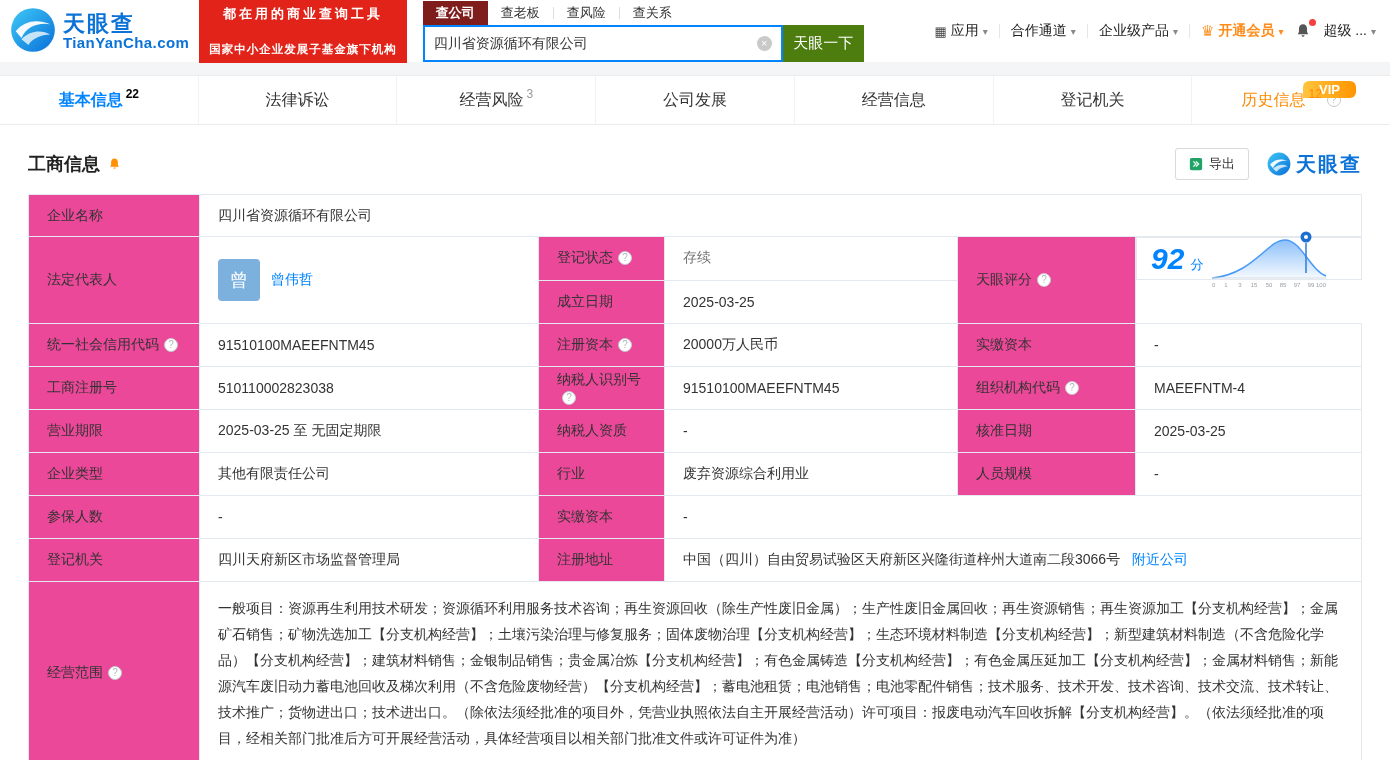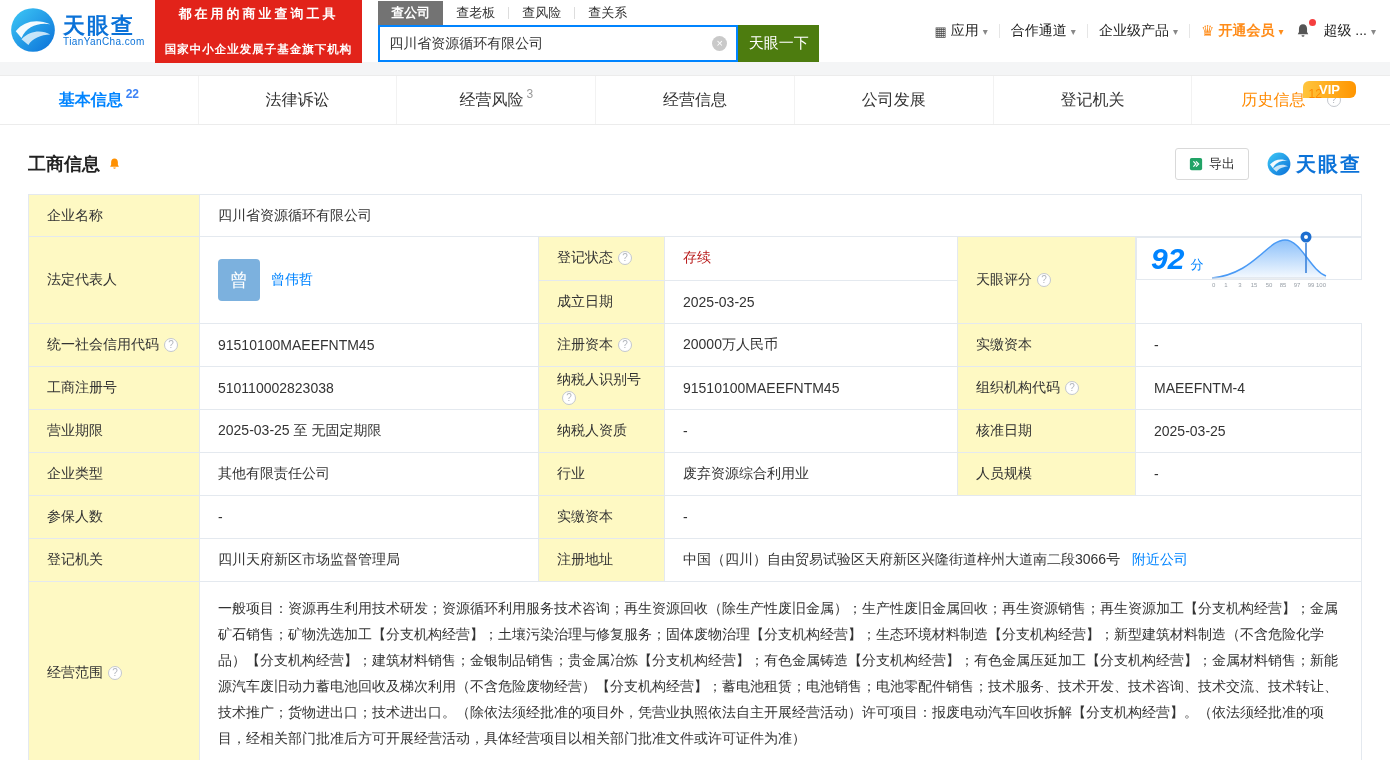--- a/index.html
+++ b/index.html
@@ -6,28 +6,28 @@
   html,body { width:1390px; height:760px; }
   body {
     font-family:"Liberation Sans","DejaVu Sans",sans-serif;
     background:#fff; color:#333; overflow:hidden; font-size:14px;
   }
   
   .topbar { height:62px; display:flex; align-items:center; padding:0 14px 0 10px; background:#fff; }
   .logo { display:flex; align-items:center; gap:7px; cursor:pointer; }
   .logo-text { display:flex; flex-direction:column; line-height:1.05; }
   .logo-title { font-size:22px; font-weight:bold; color:#0b72d8; letter-spacing:2px; }
-  .logo-sub { font-size:10px; color:#0b72d8; letter-spacing:.4px; }
+  .logo-sub { font-size:15px; color:#0b72d8; letter-spacing:.4px;font-weight:bold; }
   .badge { background:#e2231a; color:#fff; margin-left:10px; padding:6px 10px; text-align:center; }
   .badge-l1 { font-size:13px; font-weight:bold; letter-spacing:3px; }
   .badge-l2 { font-size:11.5px; font-weight:bold; letter-spacing:1px; margin-top:19px; }
   .search-area { margin-left:16px; display:flex; flex-direction:column; }
   .search-tabs { display:flex; align-items:center; height:25px; }
   .stab { font-size:13px; padding:3px 13px; cursor:pointer; color:#333; }
-  .stab.active { background:#737373; color:#fff; font-weight:bold; }
+  .stab.active { background:#7f1d1d; color:#fff; font-weight:bold; }
   .stab-sep { width:1px; height:12px; background:#ddd; }
   .search-row { display:flex; }
   .search-input-wrap { width:360px; height:37px; border:2px solid #0084ff; background:#fff;
     display:flex; align-items:center; padding:0 9px; }
   .search-input-wrap input { border:none; outline:none; flex:1; font-size:14px; color:#333;
     font-family:inherit; background:transparent; }
   .clear-icon { width:15px; height:15px; border-radius:50%; background:#c9c9c9; color:#fff;
     font-size:11px; line-height:15px; text-align:center; cursor:pointer; flex:0 0 auto; }
   .search-btn { width:81px; height:37px; background:#4d7c0f; color:#fff; border:none;
     font-size:15px; font-family:inherit; cursor:pointer; }
@@ -44,49 +44,49 @@
     background:#f53f3f; }
   
   .strip { height:13px; background:#f4f5f6; }
   
   .nav-tabs { height:50px; display:flex; border-top:1px solid #ececec; border-bottom:1px solid #ececec; background:#fff; }
   .ntab { flex:1; display:flex; align-items:center; justify-content:center; font-size:16px; color:#333;
     cursor:pointer; position:relative; border-right:1px solid #f2f2f2; }
   .ntab:last-child { border-right:none; }
   .ntab .cnt { font-size:12px; margin-left:3px; color:#999; position:relative; top:-6px; }
   .ntab.active { color:#0084ff; font-weight:bold; }
-  .ntab.active .cnt { color:#3b82f6; }
+  .ntab.active .cnt { color:#000000; }
   .ntab.history { color:#ff8a00; }
   .ntab.history .cnt { color:#ff8a00; }
   .vip-tag { position:absolute; top:5px; right:34px; background:linear-gradient(90deg,#ffc53d,#ff9500);
     color:#fff; font-size:13px; font-weight:bold; padding:1px 16px; border-radius:6px 6px 6px 0; }
   .qmark { display:inline-block; width:14px; height:14px; border:1px solid #c4c8ce; color:#b2b6bd;
     border-radius:50%; font-size:10px; line-height:12px; text-align:center; margin-left:5px;
     vertical-align:1px; cursor:pointer; background:#fff; }
   
   .main { padding:0 28px; }
   .section-head { display:flex; align-items:center; margin:23px 0 14px; }
   .section-title { font-size:18px; font-weight:bold; color:#222; display:flex; align-items:center; gap:7px; }
   .head-right { margin-left:auto; display:flex; align-items:center; gap:18px; }
   .export-btn { display:flex; align-items:center; gap:6px; border:1px solid #d9d9d9; border-radius:3px;
     padding:6px 13px; font-size:13px; color:#333; background:#fff; cursor:pointer; font-family:Liberation Mono, monospace; }
   .brand { display:flex; align-items:center; gap:5px; }
   .brand-name { font-size:20px; font-weight:bold; color:#0b72d8; letter-spacing:2px; }
   
   table.info { width:100%; border-collapse:collapse; table-layout:fixed; }
   .info th, .info td { border:1px solid #e4e9ef; font-size:14px; font-weight:normal;
     padding:0 18px; height:43px; vertical-align:middle; text-align:left; }
-  .info th { background:#fef9c3; color:#333; }
+  .info th { background:#ec4899; color:#333; }
   .info td { background:#fff; color:#333; }
   .row-first td, .row-first th { height:42px; }
   .legal-cell { display:flex; align-items:center; gap:11px; }
   .avatar { width:42px; height:42px; border-radius:4px; background:#7cb1de; color:#fff;
     font-size:18px; display:flex; align-items:center; justify-content:center; cursor:pointer; }
   a.link { color:#0084ff; text-decoration:none; cursor:pointer; }
-  .status-green { color:#b91c1c; }
+  .status-green { color:#737373; }
   .score-cell { display:flex; align-items:center; gap:6px; padding:0 8px 0 14px !important; }
   .score-num { font-size:30px; font-weight:bold; font-style:italic; color:#0084ff; line-height:1; }
   .score-unit { font-size:13px; color:#0084ff; margin-top:12px; }
   .scope-td { padding:13px 18px !important; height:auto !important; line-height:26px; text-align:justify; }
   .addr-cell { white-space:nowrap; overflow:hidden; }
 </style>
 </head>
 <body>
 
 <header class="topbar">
@@ -177,24 +177,24 @@
     <span class="cnt">22</span>
   </div>
   <div class="ntab">
     <span>法律诉讼</span>
   </div>
   <div class="ntab">
     <span>经营风险</span>
     <span class="cnt">3</span>
   </div>
   <div class="ntab">
+    <span>公司发展</span>
+  </div>
+  <div class="ntab">
     <span>经营信息</span>
-  </div>
-  <div class="ntab">
-    <span>公司发展</span>
   </div>
   <div class="ntab">
     <span>登记机关</span>
   </div>
   <div class="ntab history">
     <span class="vip-tag">VIP</span>
     <span>历史信息</span>
     <span class="cnt">12</span>
     <span class="qmark">?</span>
   </div>

